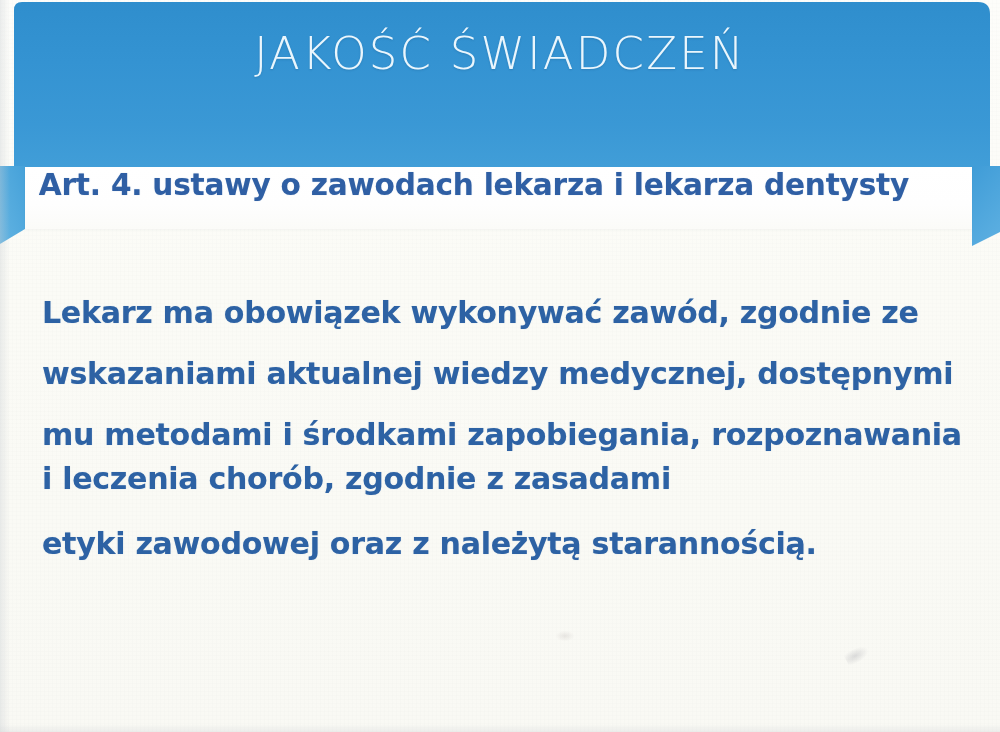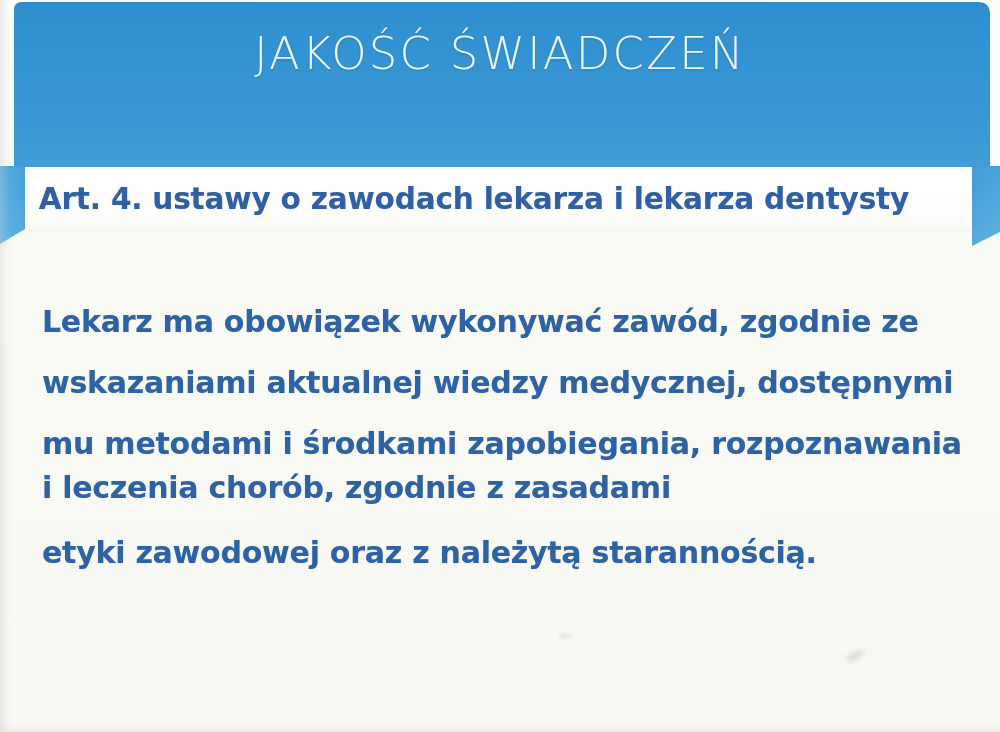--- a/index.html
+++ b/index.html
@@ -72,41 +72,40 @@
   
   .subtitle-band {
     position: absolute;
     left: 25px;
     top: 167px;
     width: 947px;
     height: 62px;
     background: linear-gradient(180deg, #ffffff 0%, #fefefe 60%, #fbfbf8 100%);
     z-index: 5;
     display: flex;
-    align-items: center;
     box-shadow: 0 1px 2px rgba(60,80,100,.05);
   }
   .subtitle-text {
     color: #2f5fa4;
     font-family: "DejaVu Sans", "Liberation Sans", sans-serif;
     font-weight: bold;
     font-size: 30px;
     letter-spacing: -0.2px;
     white-space: nowrap;
     padding-left: 14px;
     transform: scaleX(0.985);
     transform-origin: left center;
     text-shadow: 0 0 1px rgba(47,95,164,.35);
   }
 
   
   .body-text {
     position: absolute;
     left: 42px;
-    top: 303px;
+    top: 294px;
     width: 930px;
     z-index: 3;
   }
   .body-line {
     display: block;
     color: #2d62a4;
     font-family: "DejaVu Sans", "Liberation Sans", sans-serif;
     font-weight: bold;
     font-size: 31px;
     letter-spacing: -0.3px;

